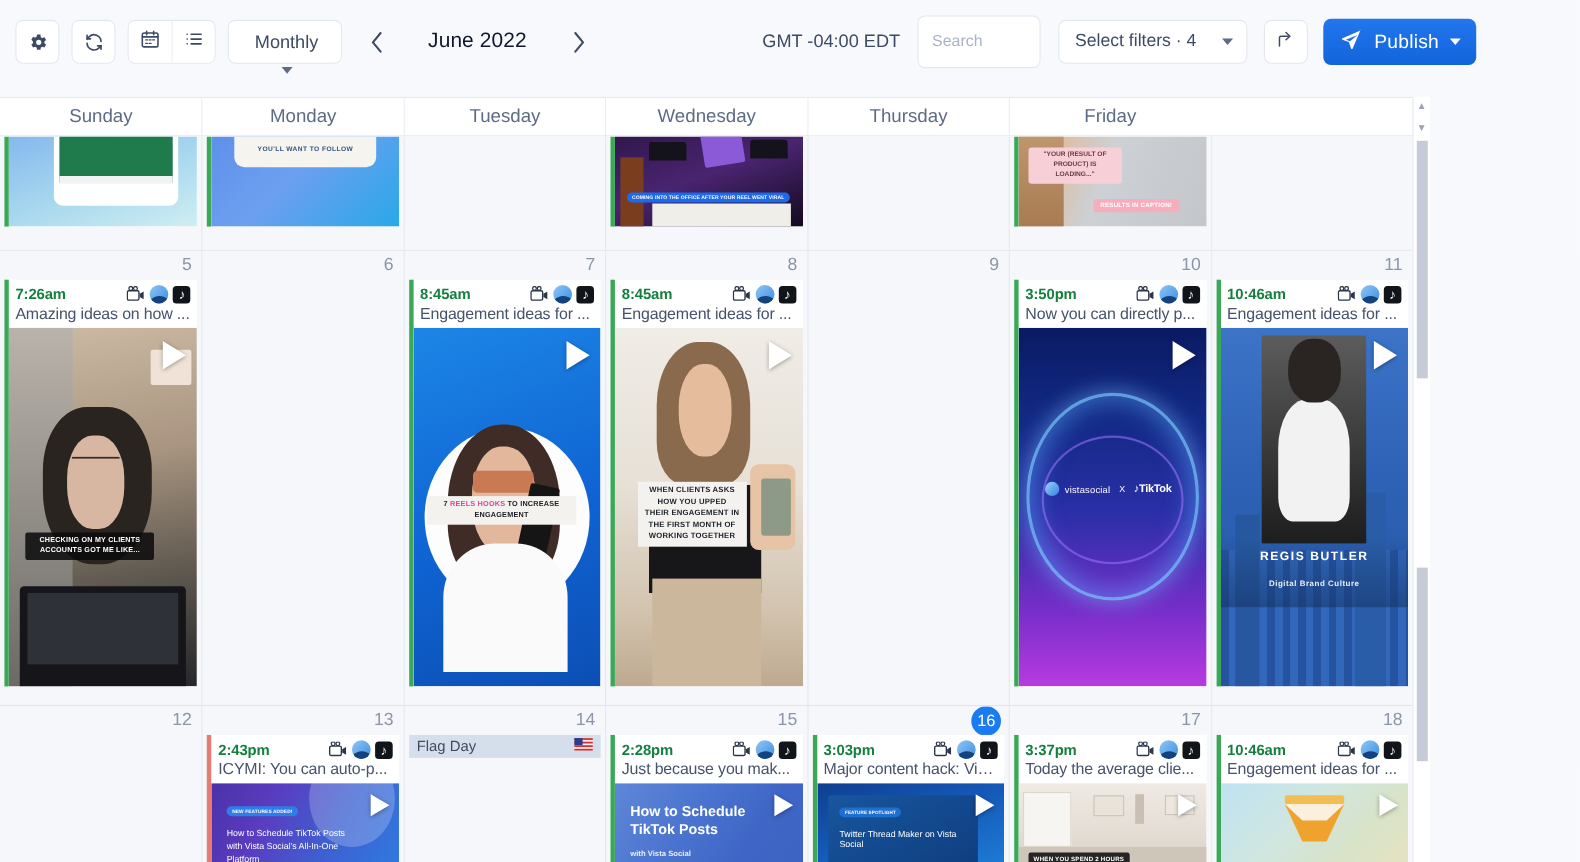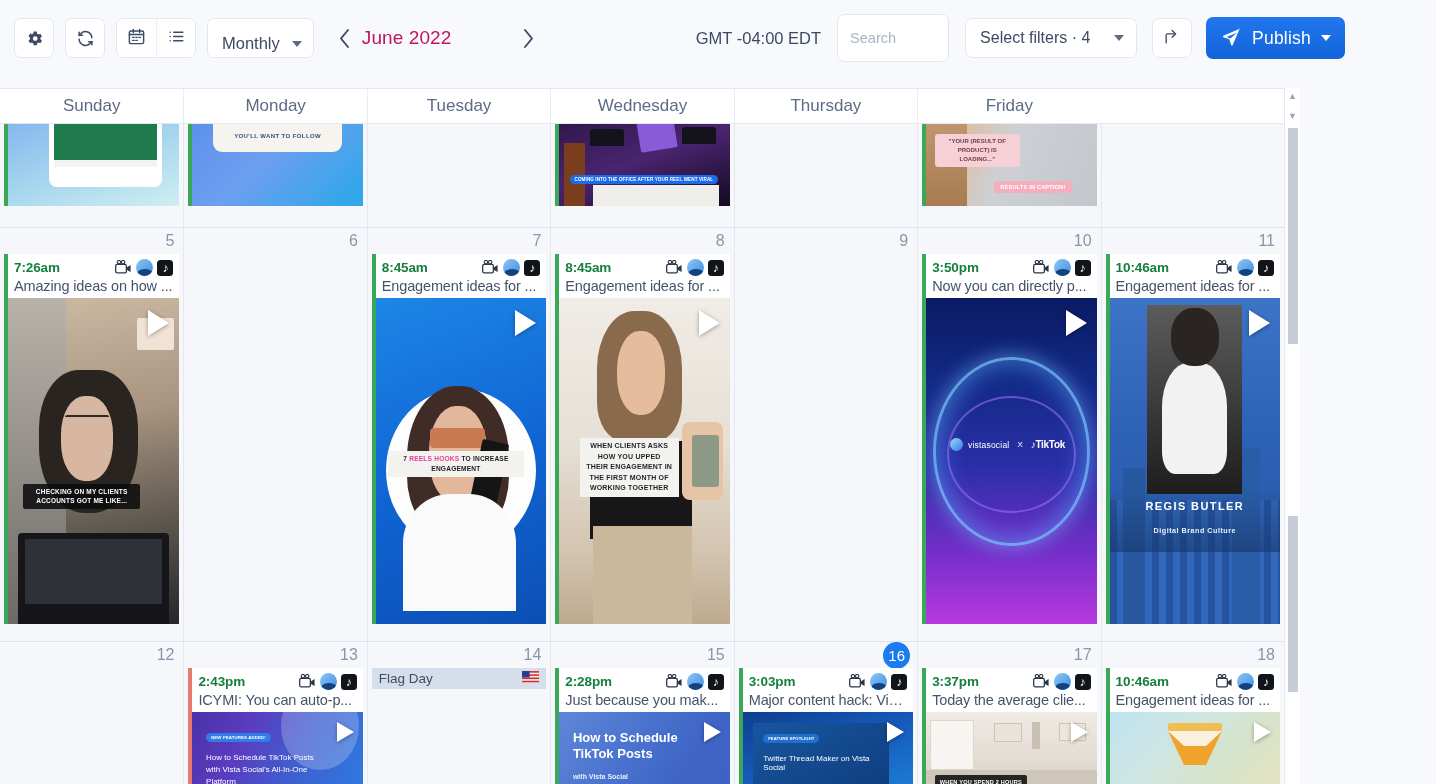--- a/index.html
+++ b/index.html
@@ -50,42 +50,43 @@
     height: 40px;
     min-width: 104px;
     background: #ffffff;
     border: 1px solid #e3e8f0;
     border-radius: 7px;
     display: flex; align-items: center;
     padding: 11px 11px 0 14px;
     gap: 12px;
     cursor: pointer;
     margin-right: 14px;
+    flex-direction: column;
   }
   .select-monthly .lbl {
     font-size: 16.5px; color: #3d4a63; font-weight: 400;
   }
   .caret {
     width: 0; height: 0;
     border-left: 5px solid transparent;
     border-right: 5px solid transparent;
     border-top: 6px solid #5d6b85;
   }
 
   .nav-arrow {
     width: 34px; height: 40px;
     display: flex; align-items: center; justify-content: center;
     cursor: pointer;
     color: #3d4a63;
   }
   .month-label {
     font-size: 19px;
-    color: #be185d;
+    color: #0f172a;
     min-width: 150px;
-    text-align: left;
+    text-align: center;
     letter-spacing: .1px;
   }
 
   .tz-label {
     margin-left: 150px;
     font-size: 16.5px;
     color: #3d4a63;
     white-space: nowrap;
   }
 

